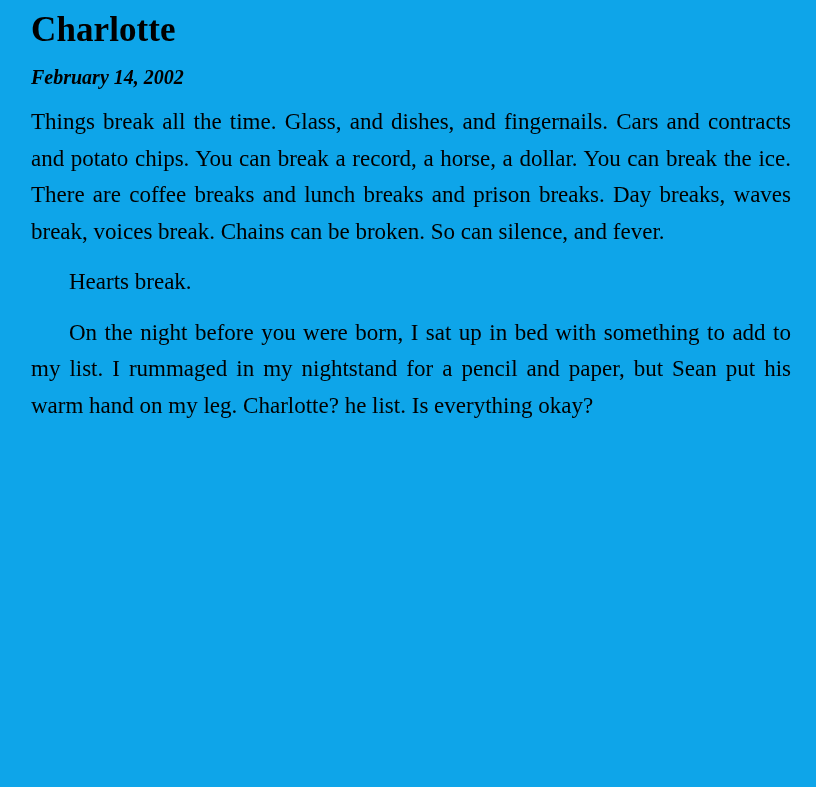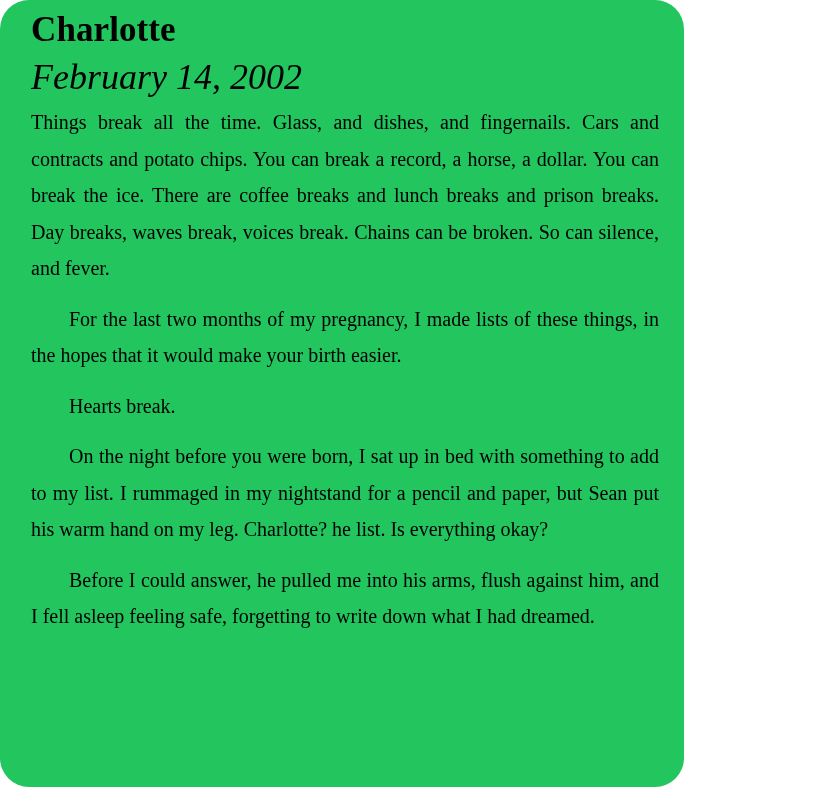--- a/index.html
+++ b/index.html
@@ -9,44 +9,43 @@
   }
   body {
     width: 816px;
     height: 787px;
     overflow: hidden;
     font-family: "Liberation Serif", "DejaVu Serif", serif;
     color: #000000;
   }
   .page {
     box-sizing: border-box;
-    width: 684px;
+    width: 816px;
     height: 787px;
     padding: 8px 25px 0 31px;
-    background: #22c55e;
-    border-radius: 29px;
+    background: #0ea5e9;
   }
   .doc-title {
     font-family: "Liberation Serif", "DejaVu Serif", serif;
     font-size: 35px;
     font-weight: bold;
     line-height: 44px;
     margin: 0 0 6px 0;
     letter-spacing: 0.1px;
   }
   .doc-date {
     font-family: "Liberation Serif", "DejaVu Serif", serif;
-    font-size: 36px;
+    font-size: 20px;
     font-style: italic;
-    font-weight: normal;
+    font-weight: bold;
     line-height: 38px;
     margin: 0 0 8px 0;
   }
   .body-text {
-    font-size: 20px;
+    font-size: 23px;
     line-height: 36.5px;
     text-align: justify;
     text-justify: inter-word;
     margin: 0;
     hyphens: none;
     -webkit-hyphens: none;
   }
   .body-text + .body-text {
     margin-top: 14px;
   }
@@ -63,24 +62,22 @@
 <body>
 
 <div class="page">
 
   <h1 class="doc-title">Charlotte</h1>
 
   <div class="doc-date">February 14, 2002</div>
 
   <p class="body-text">Things break all the time. Glass, and dishes, and fingernails. Cars and contracts and potato chips. You can break a record, a horse, a dollar. You can break the ice. There are coffee breaks and lunch breaks and prison breaks. Day breaks, waves break, voices break. Chains can be broken. So can silence, and fever.</p>
 
-  <p class="body-text indent">For the last two months of my pregnancy, I made lists of these things, in the hopes that it would make your birth easier.</p>
 
 
   <p class="body-text indent no-justify">Hearts break.</p>
 
   <p class="body-text indent">
     <span>On the night before you were born, I sat up in bed with something to add to my list. I rummaged in my nightstand for a pencil and paper, but Sean put his warm hand on my leg. </span><span class="ital">Charlotte?</span><span> he list. </span><span class="ital">Is everything okay?</span>
   </p>
 
-  <p class="body-text indent">Before I could answer, he pulled me into his arms, flush against him, and I fell asleep feeling safe, forgetting to write down what I had dreamed.</p>
 
 </div>
 
 </body></html>

